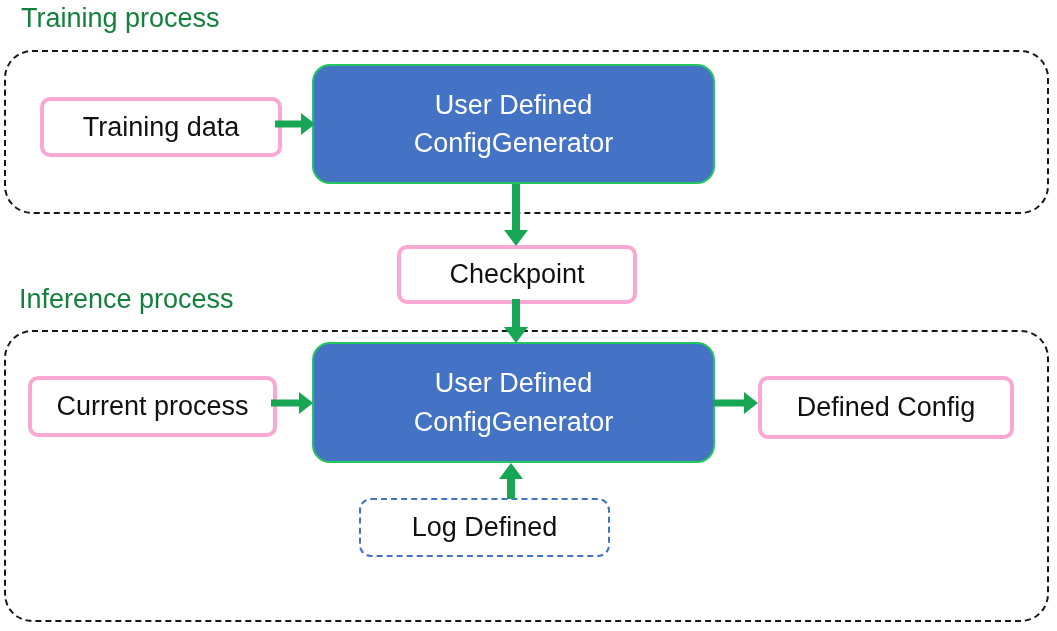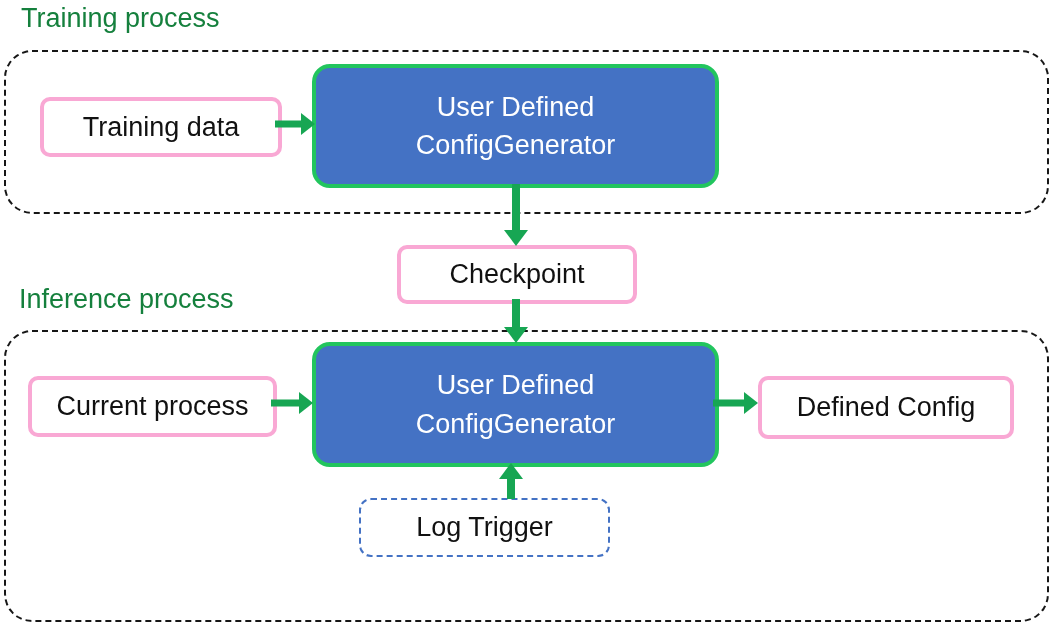--- a/index.html
+++ b/index.html
@@ -13,21 +13,21 @@
   .dashed-container{
     position:absolute;border:2.5px dashed #161616;border-radius:28px;background:transparent;
   }
   .white-box{
     position:absolute;display:flex;align-items:center;justify-content:center;
     background:#ffffff;border:4px solid #f9a8d4;border-radius:10px;
     font-size:27px;color:#111111;white-space:nowrap;
   }
   .blue-box{
     position:absolute;display:flex;flex-direction:column;align-items:center;justify-content:center;
-    background:#4472C4;border:4px solid #22c55e;border-radius:18px;
+    background:#4472C4;border:2px solid #22c55e;border-radius:18px;
     font-size:27px;color:#ffffff;line-height:1.42;text-align:center;
   }
   .trigger-box{
     position:absolute;display:flex;align-items:center;justify-content:center;
     background:#ffffff;border:2px dashed #4472C4;border-radius:12px;
     font-size:27px;color:#111111;white-space:nowrap;
   }
   .arrow{position:absolute;}
   .arrow polygon,.arrow rect{fill:#17A653;}
   .z1{z-index:3;}
@@ -88,16 +88,16 @@
     <polygon points="31,2 45,13 31,24"></polygon>
   </svg>
 
   <div class="white-box" style="left:758px;top:376px;width:248px;height:55px;">Defined Config</div>
 
   <svg class="arrow" style="left:497px;top:463px;" width="28" height="36" viewBox="0 0 28 36">
     <polygon points="14,0 2,16 26,16"></polygon>
     <rect x="10" y="15" width="8" height="21"></rect>
   </svg>
 
-  <div class="trigger-box z1" style="left:359px;top:498px;width:247px;height:55px;">Log Trigger</div>
+  <div class="trigger-box z1" style="left:359px;top:498px;width:247px;height:55px;">Log Defined</div>
 
 
 </div>
 
 </body></html>

